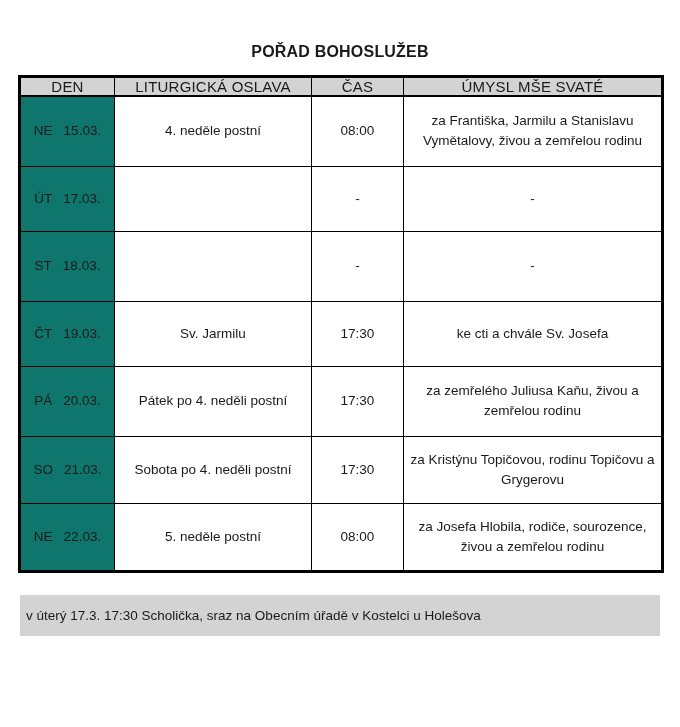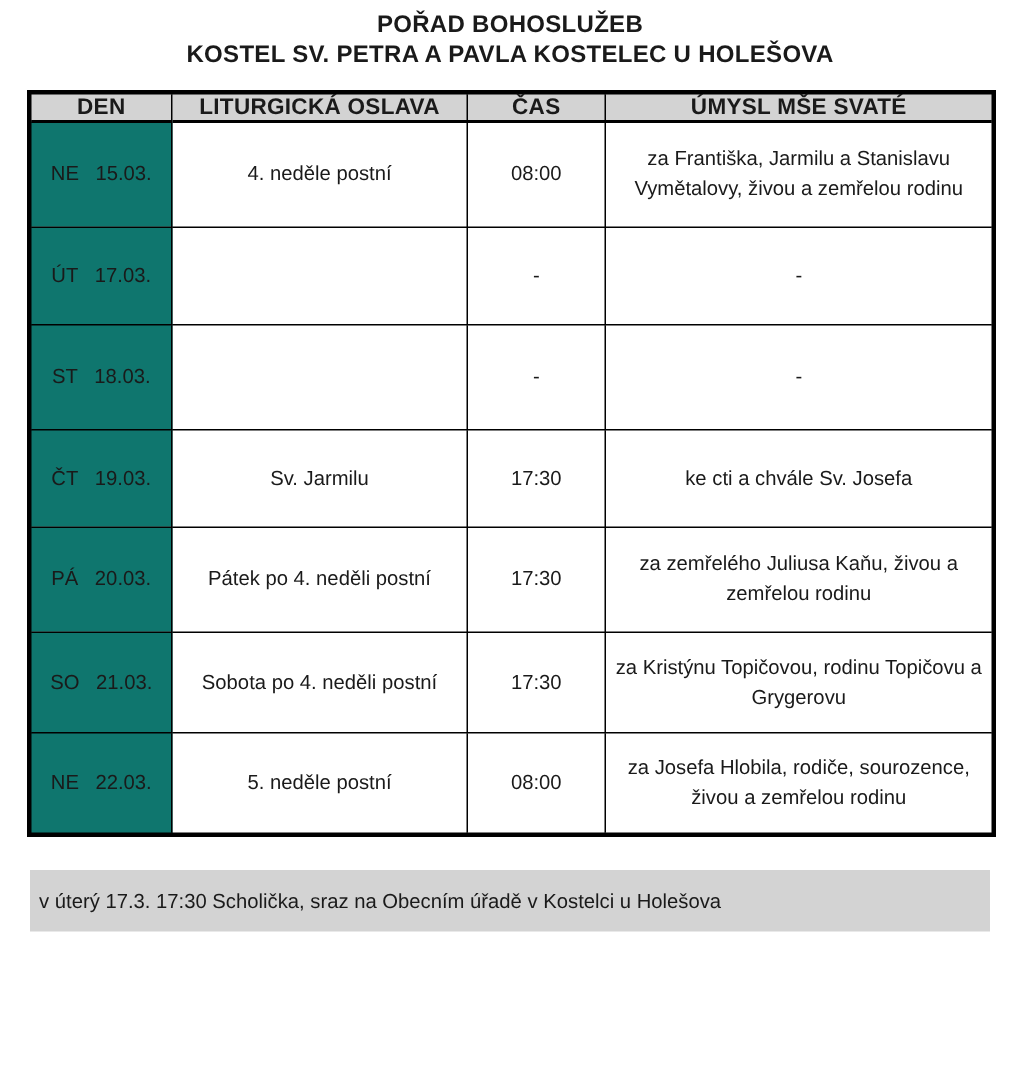--- a/index.html
+++ b/index.html
@@ -7,20 +7,21 @@
     margin: 0; padding: 0;
     width: 680px; height: 727px;
     background: #ffffff;
     font-family: "Liberation Sans", "DejaVu Sans", sans-serif;
     color: #1a1a1a;
     overflow: hidden;
   }
   .doc-header {
     padding-top: 7px;
     text-align: center;
+    margin-top: 35px;
   }
   .doc-title, .doc-subtitle {
     font-size: 16px;
     font-weight: bold;
     line-height: 20px;
     letter-spacing: 0.2px;
   }
   .doc-daterange {
     font-size: 15px;
     font-weight: normal;
@@ -36,21 +37,21 @@
   col.c-day  { width: 95px; }
   col.c-cel  { width: 197px; }
   col.c-time { width: 92px; }
   col.c-int  { width: 259px; }
   table.schedule th {
     background: #d3d3d3;
     border: 1.5px solid #000;
     border-bottom: 2px solid #000;
     height: 19px;
     font-size: 15px;
-    font-weight: bold;
+    font-weight: normal;
     text-align: center;
     padding: 0 2px;
     letter-spacing: 0.2px;
   }
   table.schedule td {
     border: 1.5px solid #000;
     font-size: 13.5px;
     text-align: center;
     vertical-align: middle;
     padding: 2px 3px;
@@ -83,21 +84,20 @@
     padding-left: 6px;
     font-size: 13.5px;
     text-align: right;
   }
 </style>
 </head>
 <body>
 
 <div class="doc-header">
   <div class="doc-title">POŘAD BOHOSLUŽEB</div>
-  <div class="doc-subtitle">KOSTEL SV. PETRA A PAVLA KOSTELEC U HOLEŠOVA</div>
 </div>
 
 <table class="schedule">
   <colgroup>
     <col class="c-day">
       <col class="c-cel">
       <col class="c-time">
       <col class="c-int">
   </colgroup>
   <thead>

